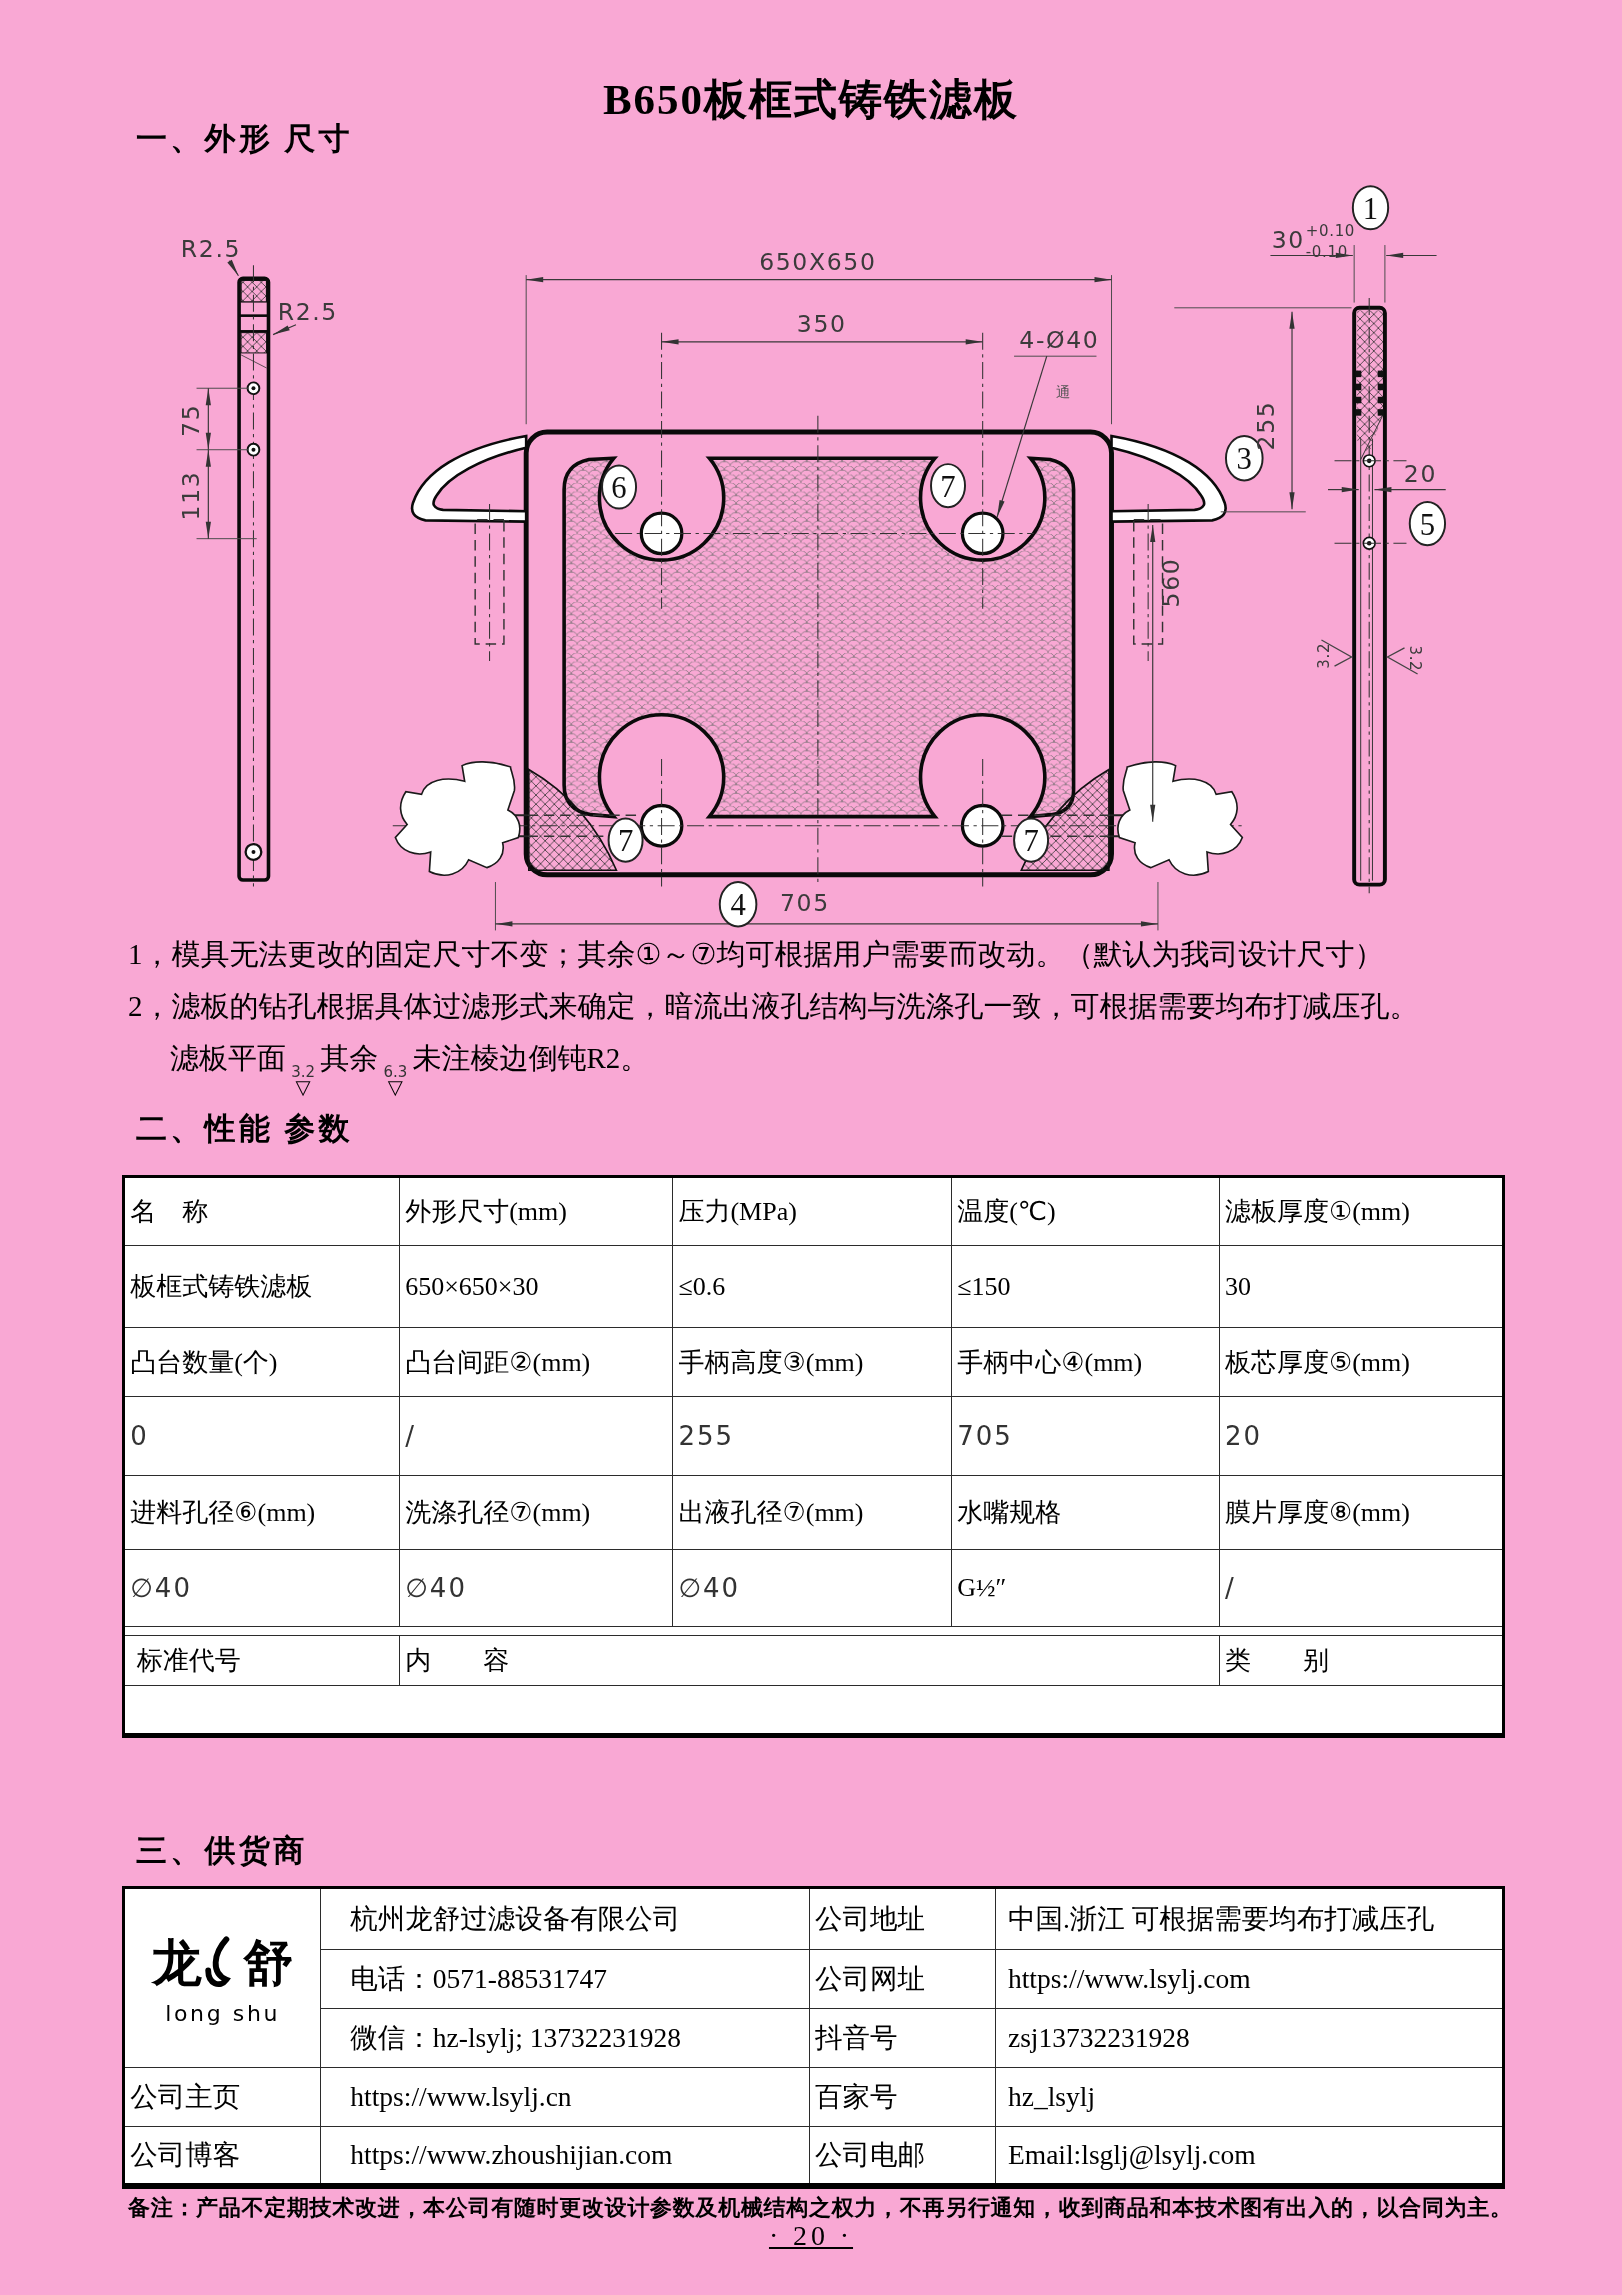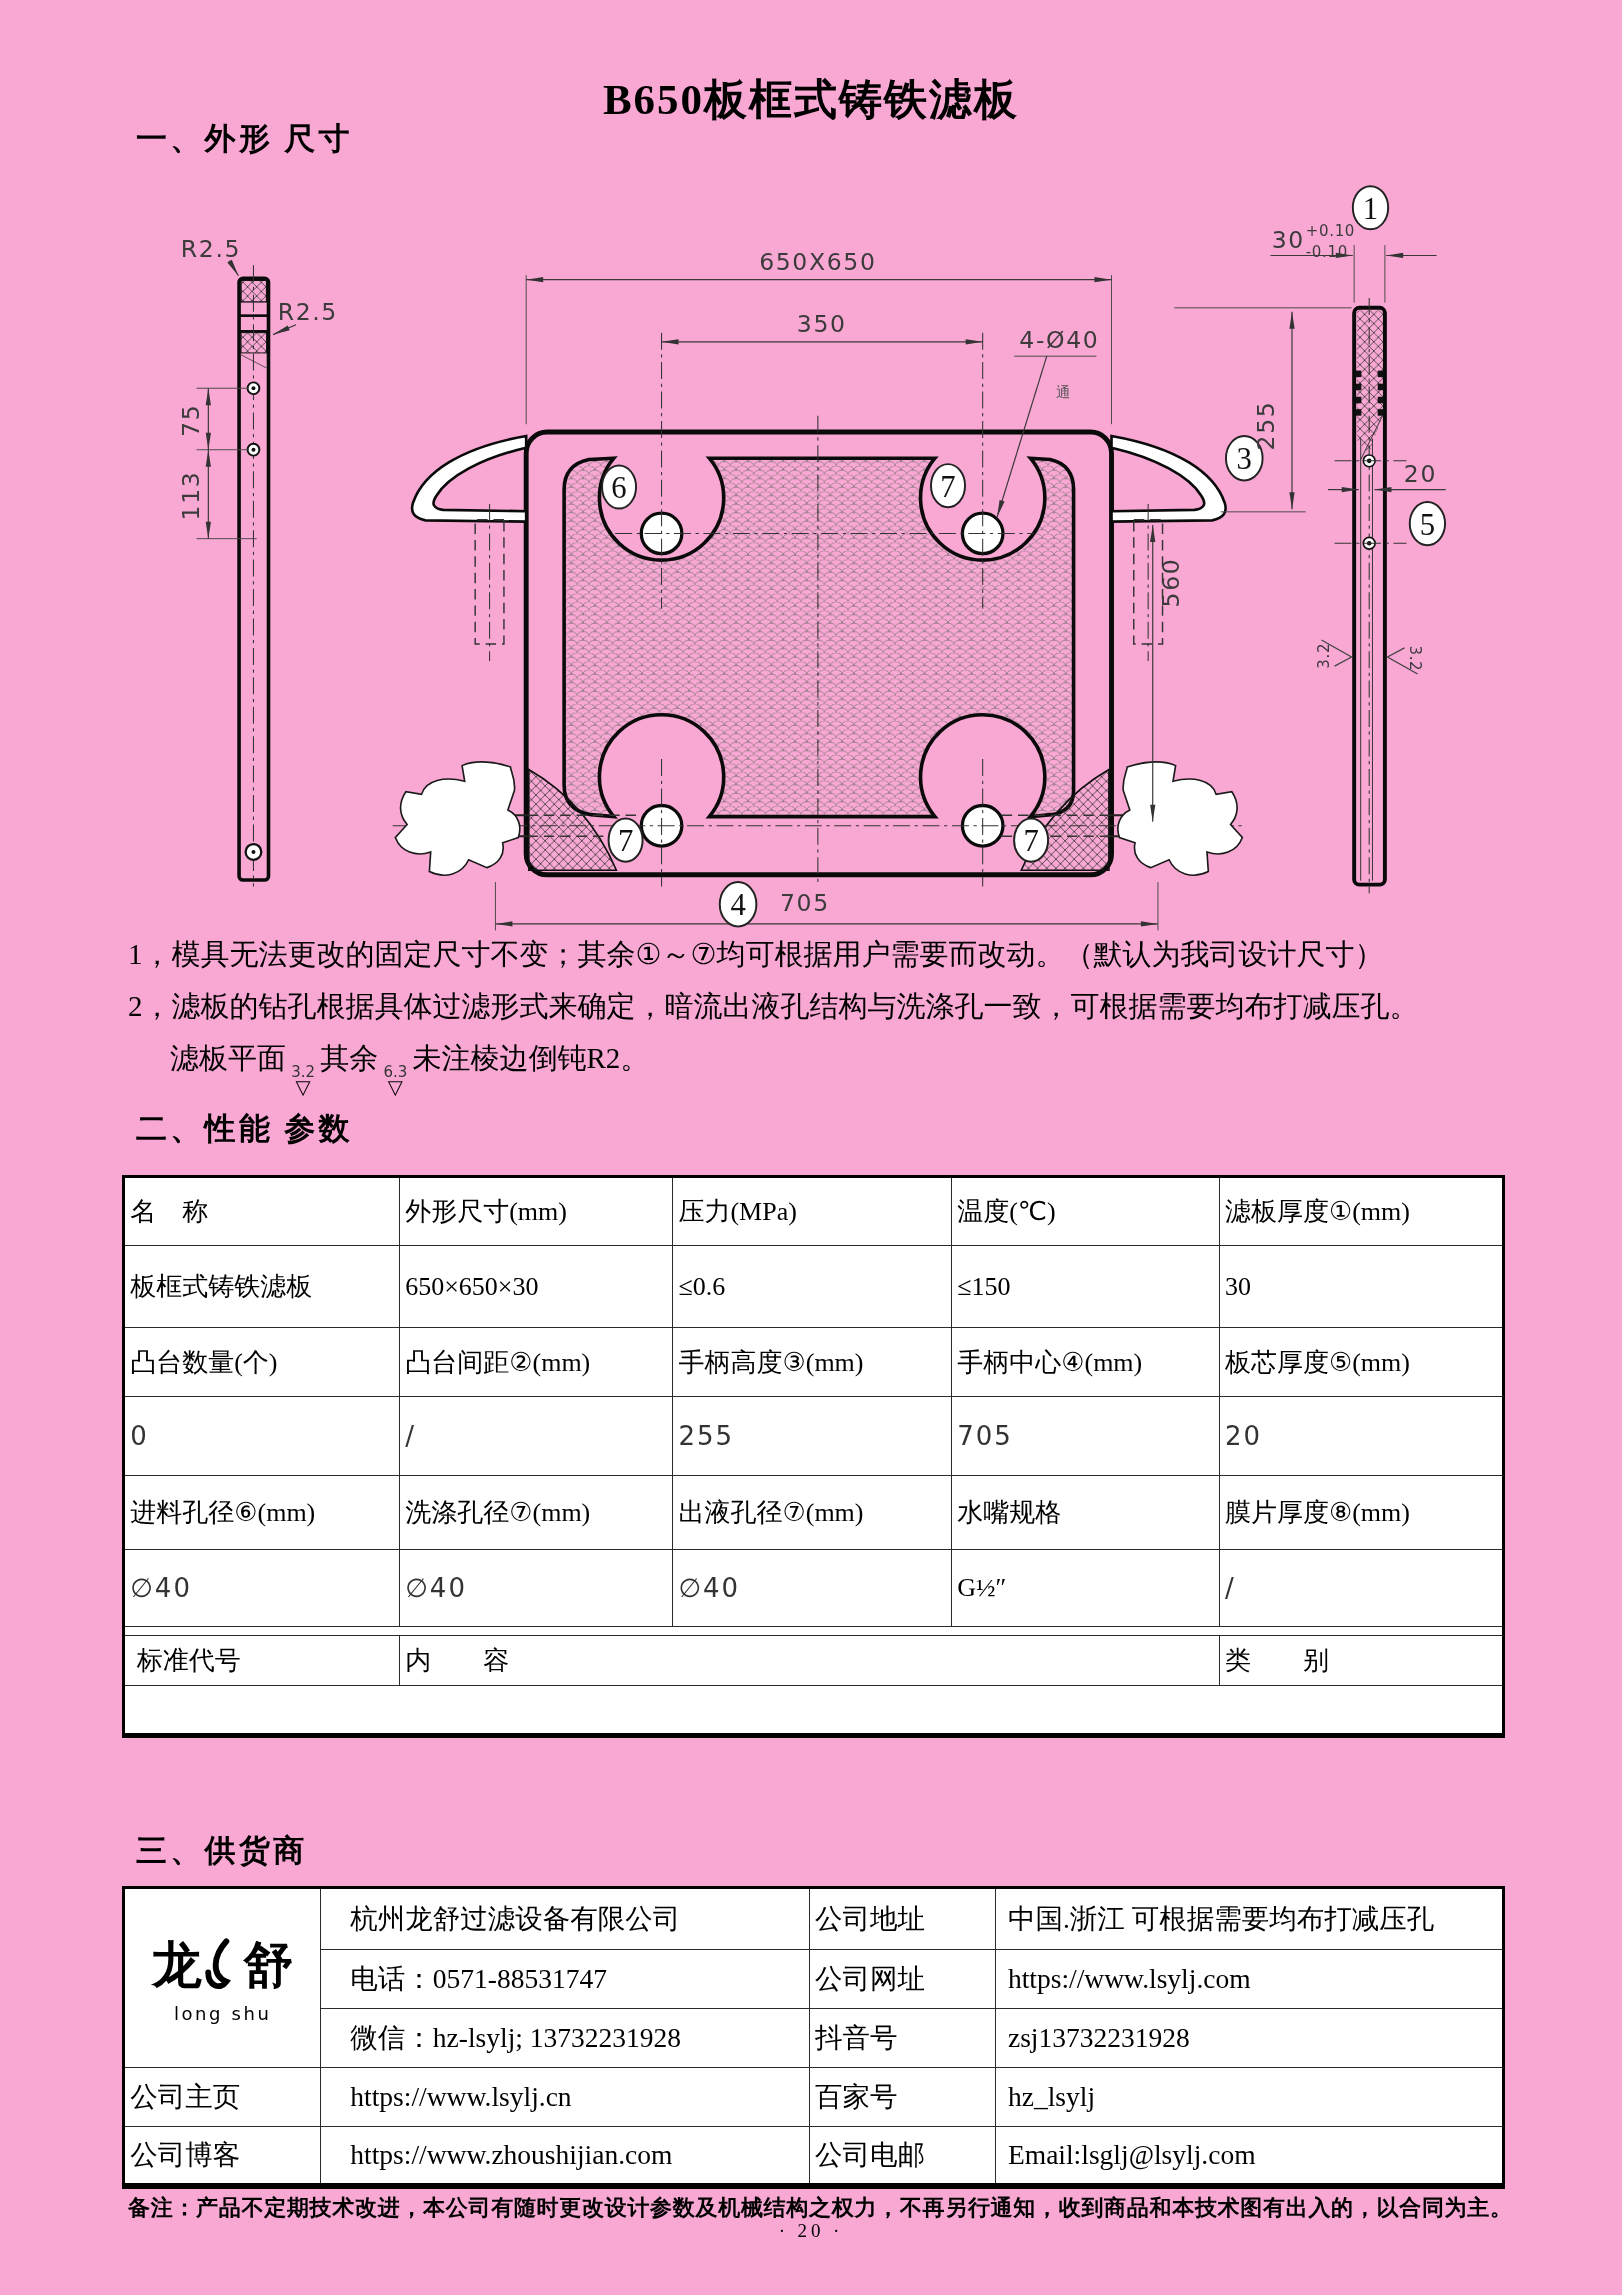--- a/index.html
+++ b/index.html
@@ -17,24 +17,24 @@
   table.t{border-collapse:collapse;background:#fff;table-layout:fixed;}
   table.t td{border:1.3px solid #2b2b2b;text-align:left;vertical-align:middle;
       font-size:26px;padding:1.3px 5.2px;overflow:hidden;}
   table.perf{width:1383px;border:3.9px solid #000;border-bottom:5.2px solid #000;}
   table.sup{width:1383px;border:3.9px solid #000;border-bottom:6.5px solid #000;}
   table.sup td{font-size:27.5px;}
   .cad{font-family:"DejaVu Sans","Liberation Sans",sans-serif;color:#333;letter-spacing:2px;}
   .tl{text-align:left !important;padding-left:11.8px !important;}
   .tl2{text-align:left !important;padding-left:29px !important;}
   .footer-note{font-size:22px;font-weight:600;letter-spacing:0.7px;white-space:nowrap;}
-  .pageno{font-size:19px;letter-spacing:3.9px;}
+  .pageno{font-size:28px;letter-spacing:3.9px;text-decoration:underline;}
   .logo-wrap{display:flex;flex-direction:column;align-items:center;justify-content:center;}
   .logo-row{display:flex;align-items:center;gap:1.3px;font-size:50px;font-weight:700;}
-  .logo-sub{font-size:18px;letter-spacing:2.6px;margin-top:3.9px;font-family:"DejaVu Sans",sans-serif;}
+  .logo-sub{font-size:22px;letter-spacing:2.6px;margin-top:3.9px;font-family:"DejaVu Sans",sans-serif;}
   .logo-swoosh{width:39px;height:60px;}
   
   svg .dt{font-family:"DejaVu Sans","Liberation Sans",sans-serif;font-size:36px;fill:#3b3b3b;letter-spacing:2.5px;}
   svg .dts{font-family:"DejaVu Sans",sans-serif;font-size:23px;fill:#3b3b3b;letter-spacing:1px;}
   svg .tiny{font-family:"DejaVu Sans",sans-serif;font-size:22px;fill:#555;}
   svg .ct{font-family:"Liberation Serif","DejaVu Sans",serif;font-size:47px;fill:#111;}
   svg .thick{stroke:#0a0a0a;fill:none;}
   svg .dim{stroke:#383838;stroke-width:1.8;fill:none;}
   svg .ext{stroke:#4a4a4a;stroke-width:1.5;fill:none;}
   svg .cl{stroke:#333;stroke-width:1.6;fill:none;stroke-dasharray:26 7 5 7;}

